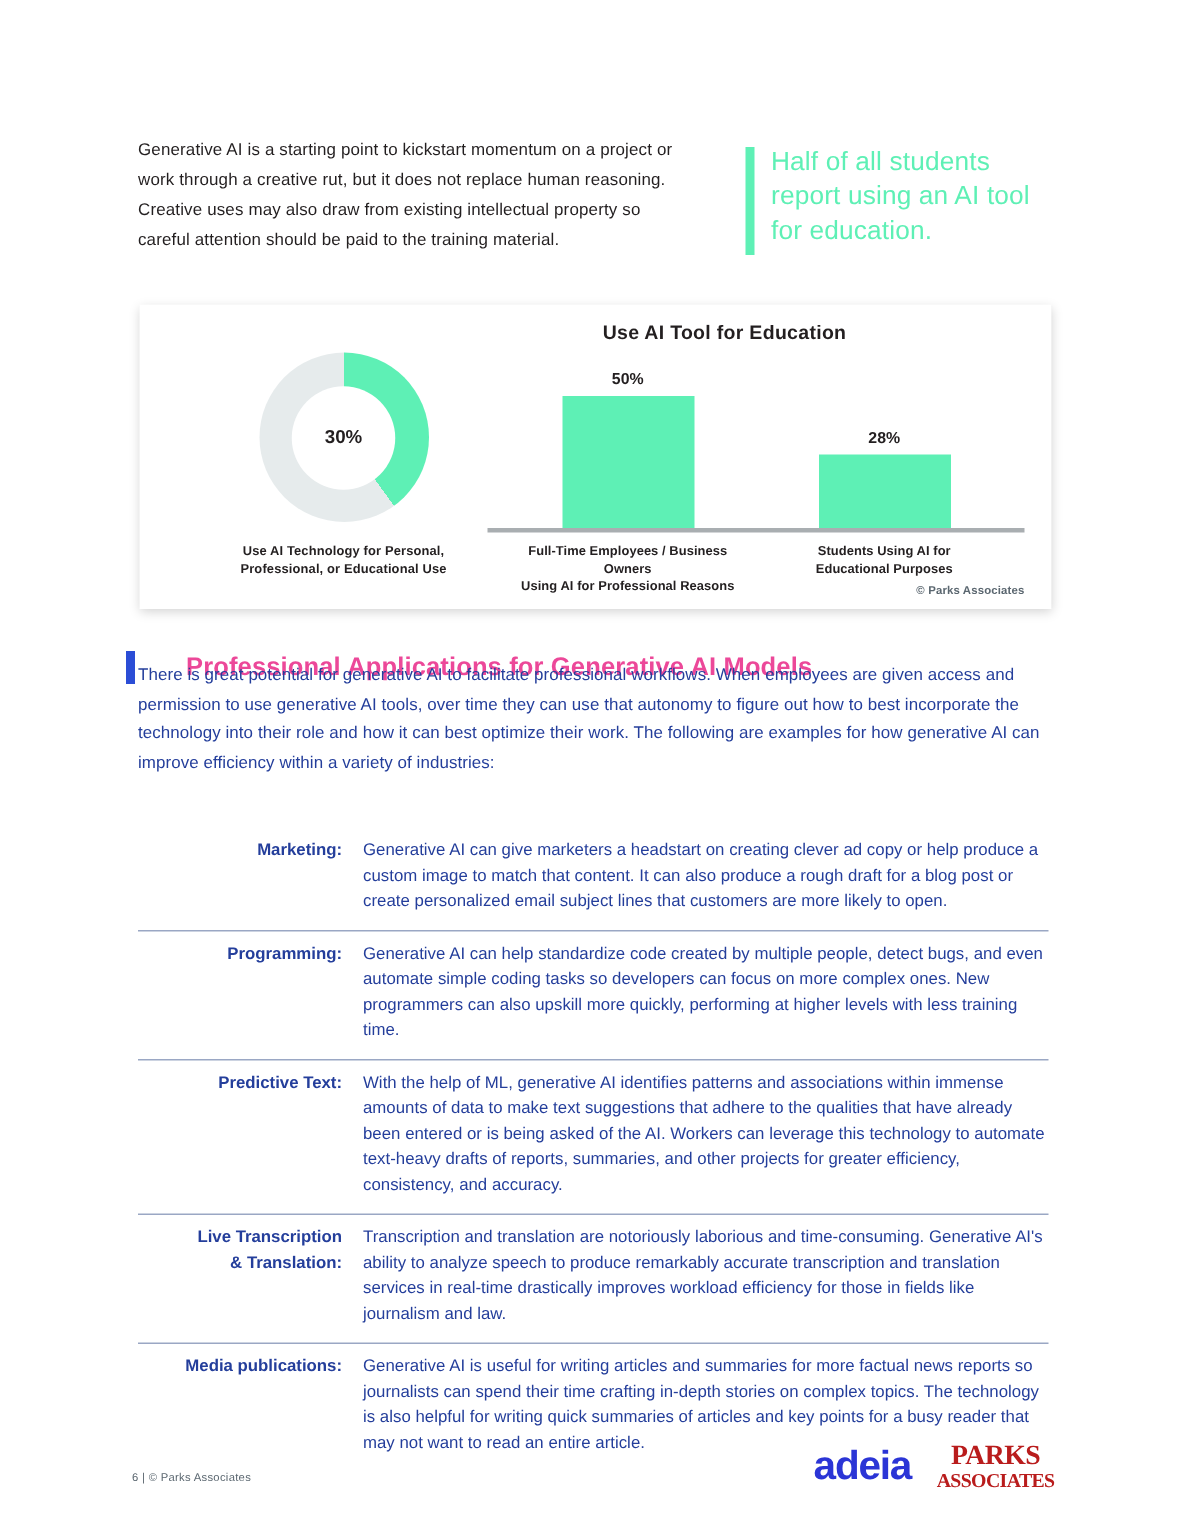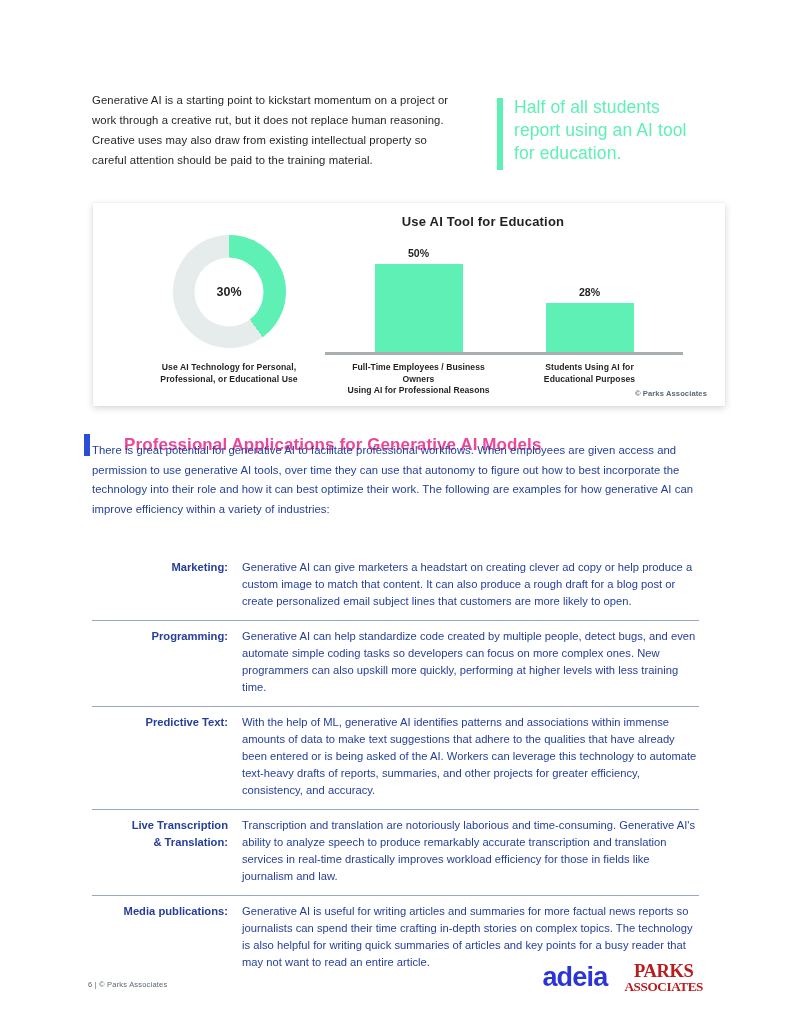--- a/index.html
+++ b/index.html
@@ -61,21 +61,20 @@
 
   
   .chart-card {
     position: absolute;
     left: 93px;
     top: 203px;
     width: 608px;
     height: 203px;
     background: #ffffff;
     box-shadow: 0 2px 7px rgba(0,0,0,0.17), 0 0 1px rgba(0,0,0,0.10);
-    padding-left: 24px;
   }
   .chart-title {
     position: absolute;
     left: 190px;
     top: 11px;
     width: 400px;
     text-align: center;
     font-size: 13px;
     font-weight: bold;
     color: #231f20;

